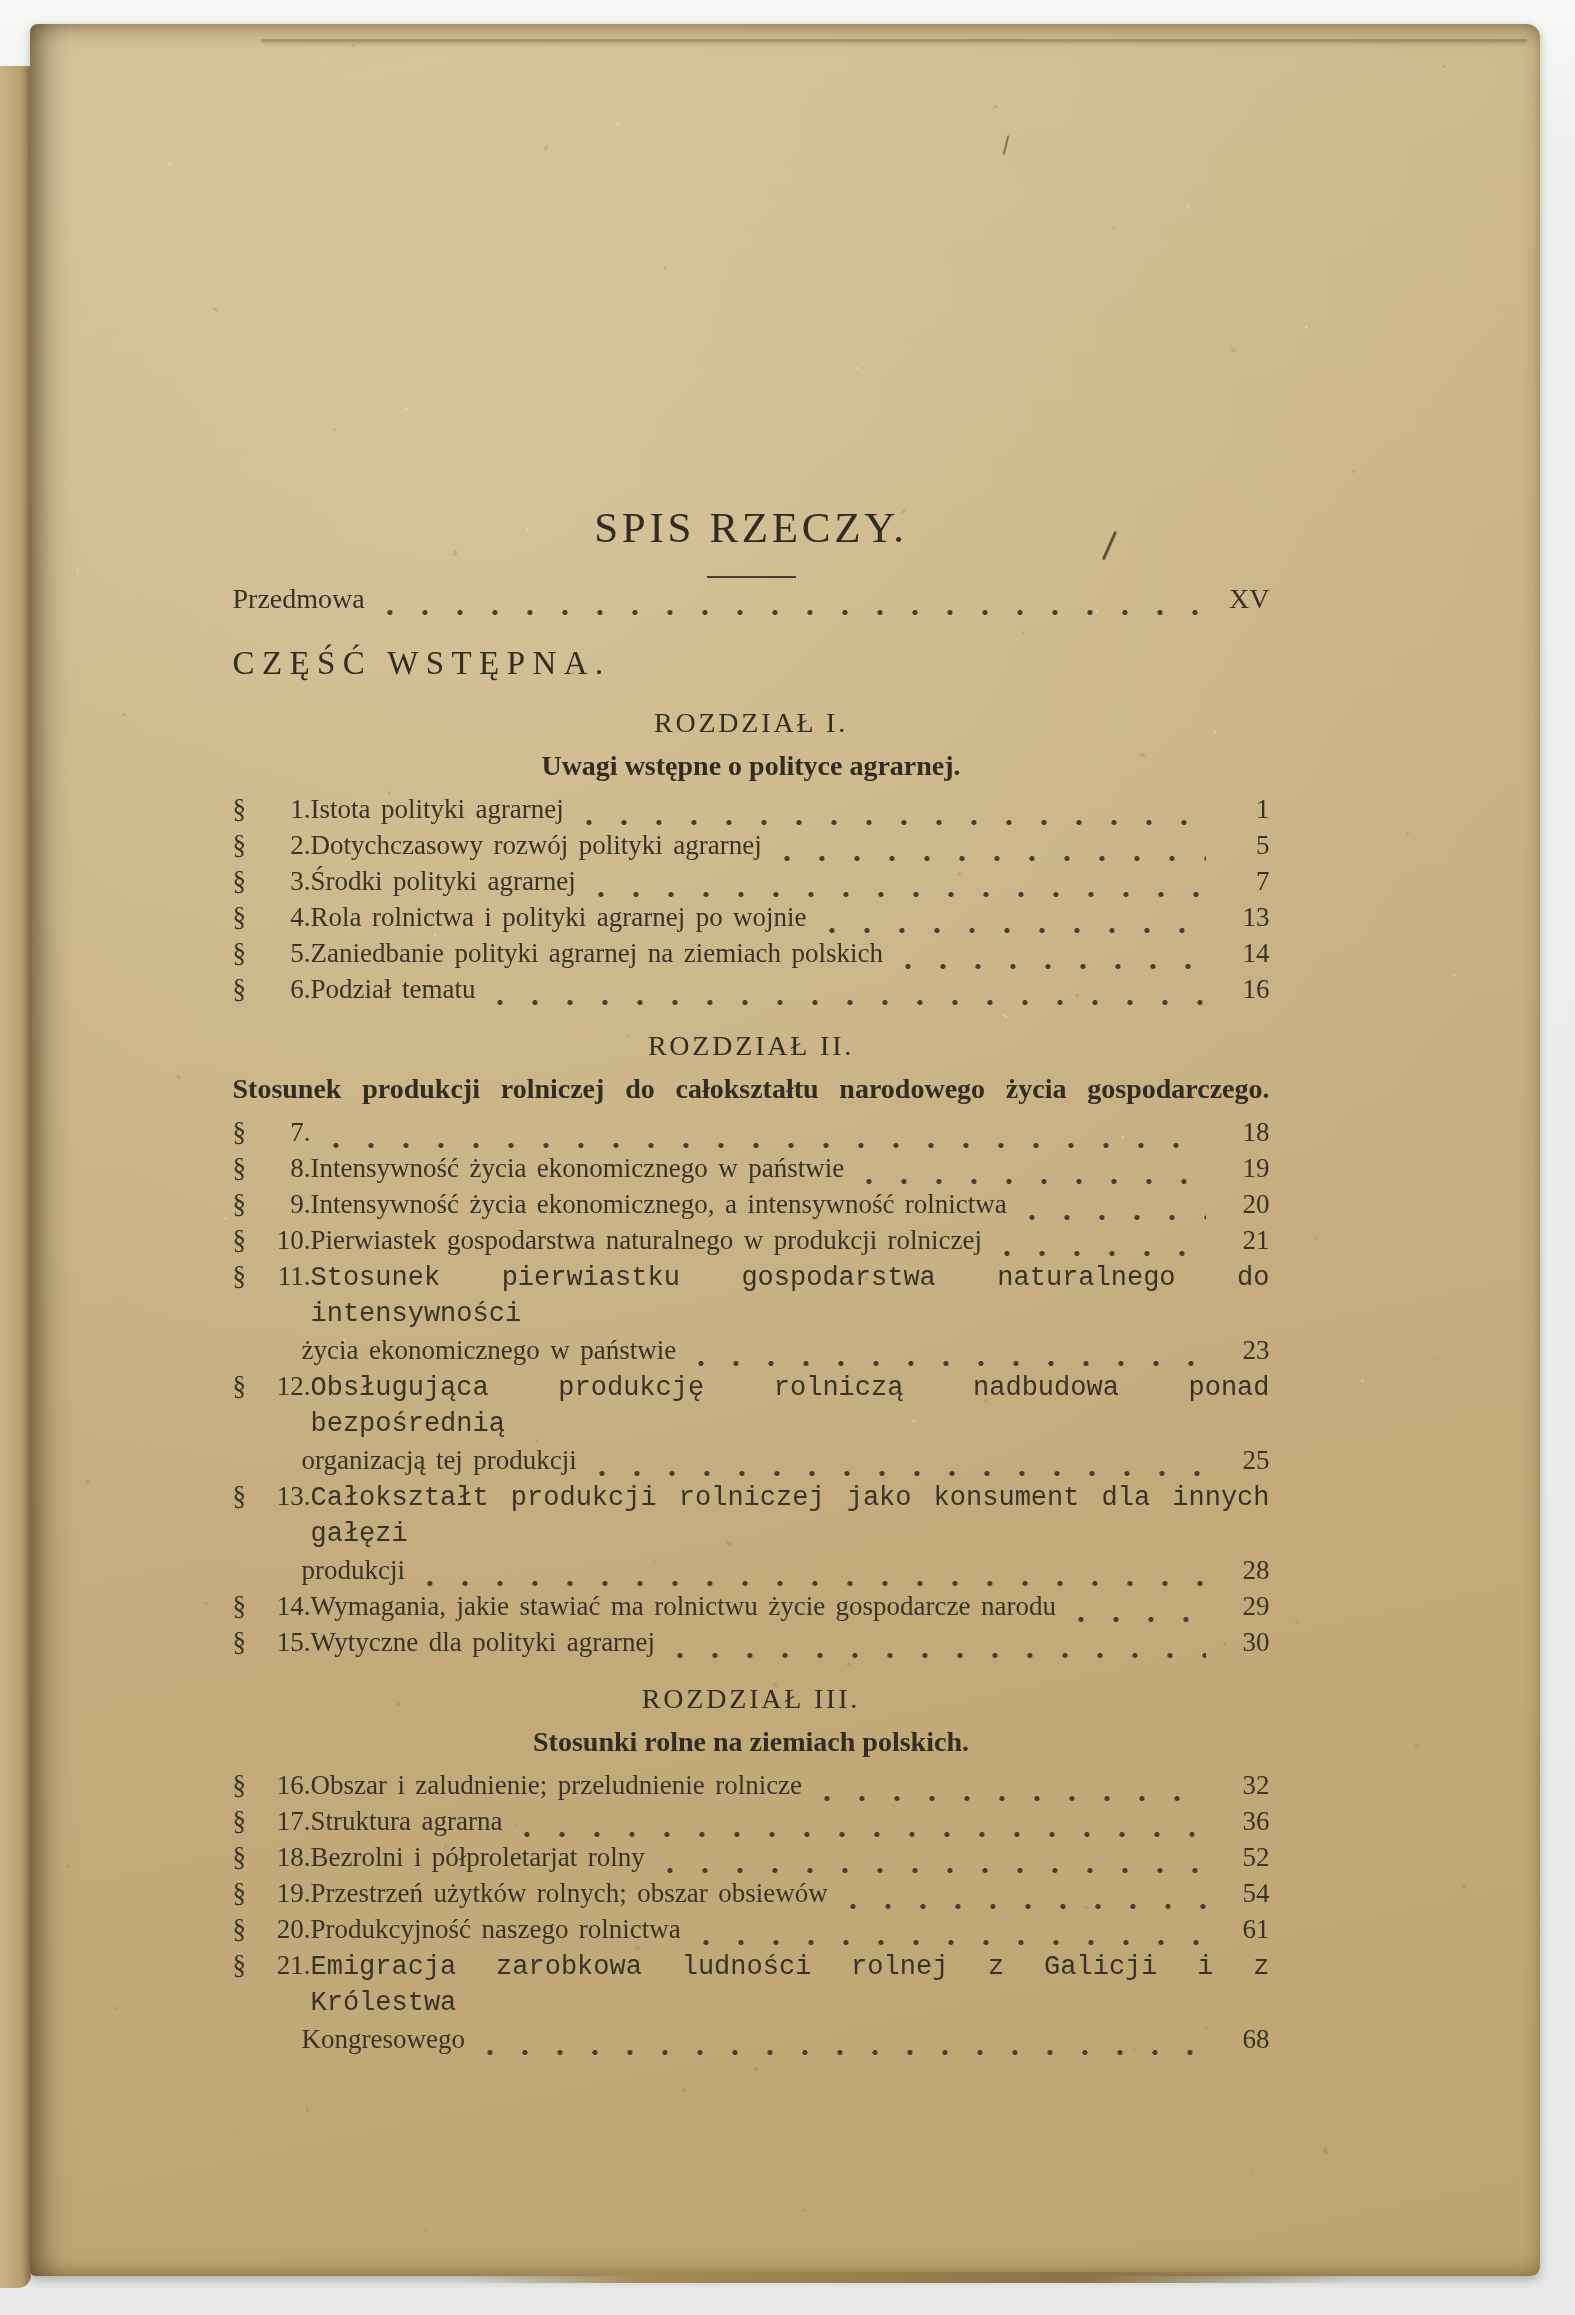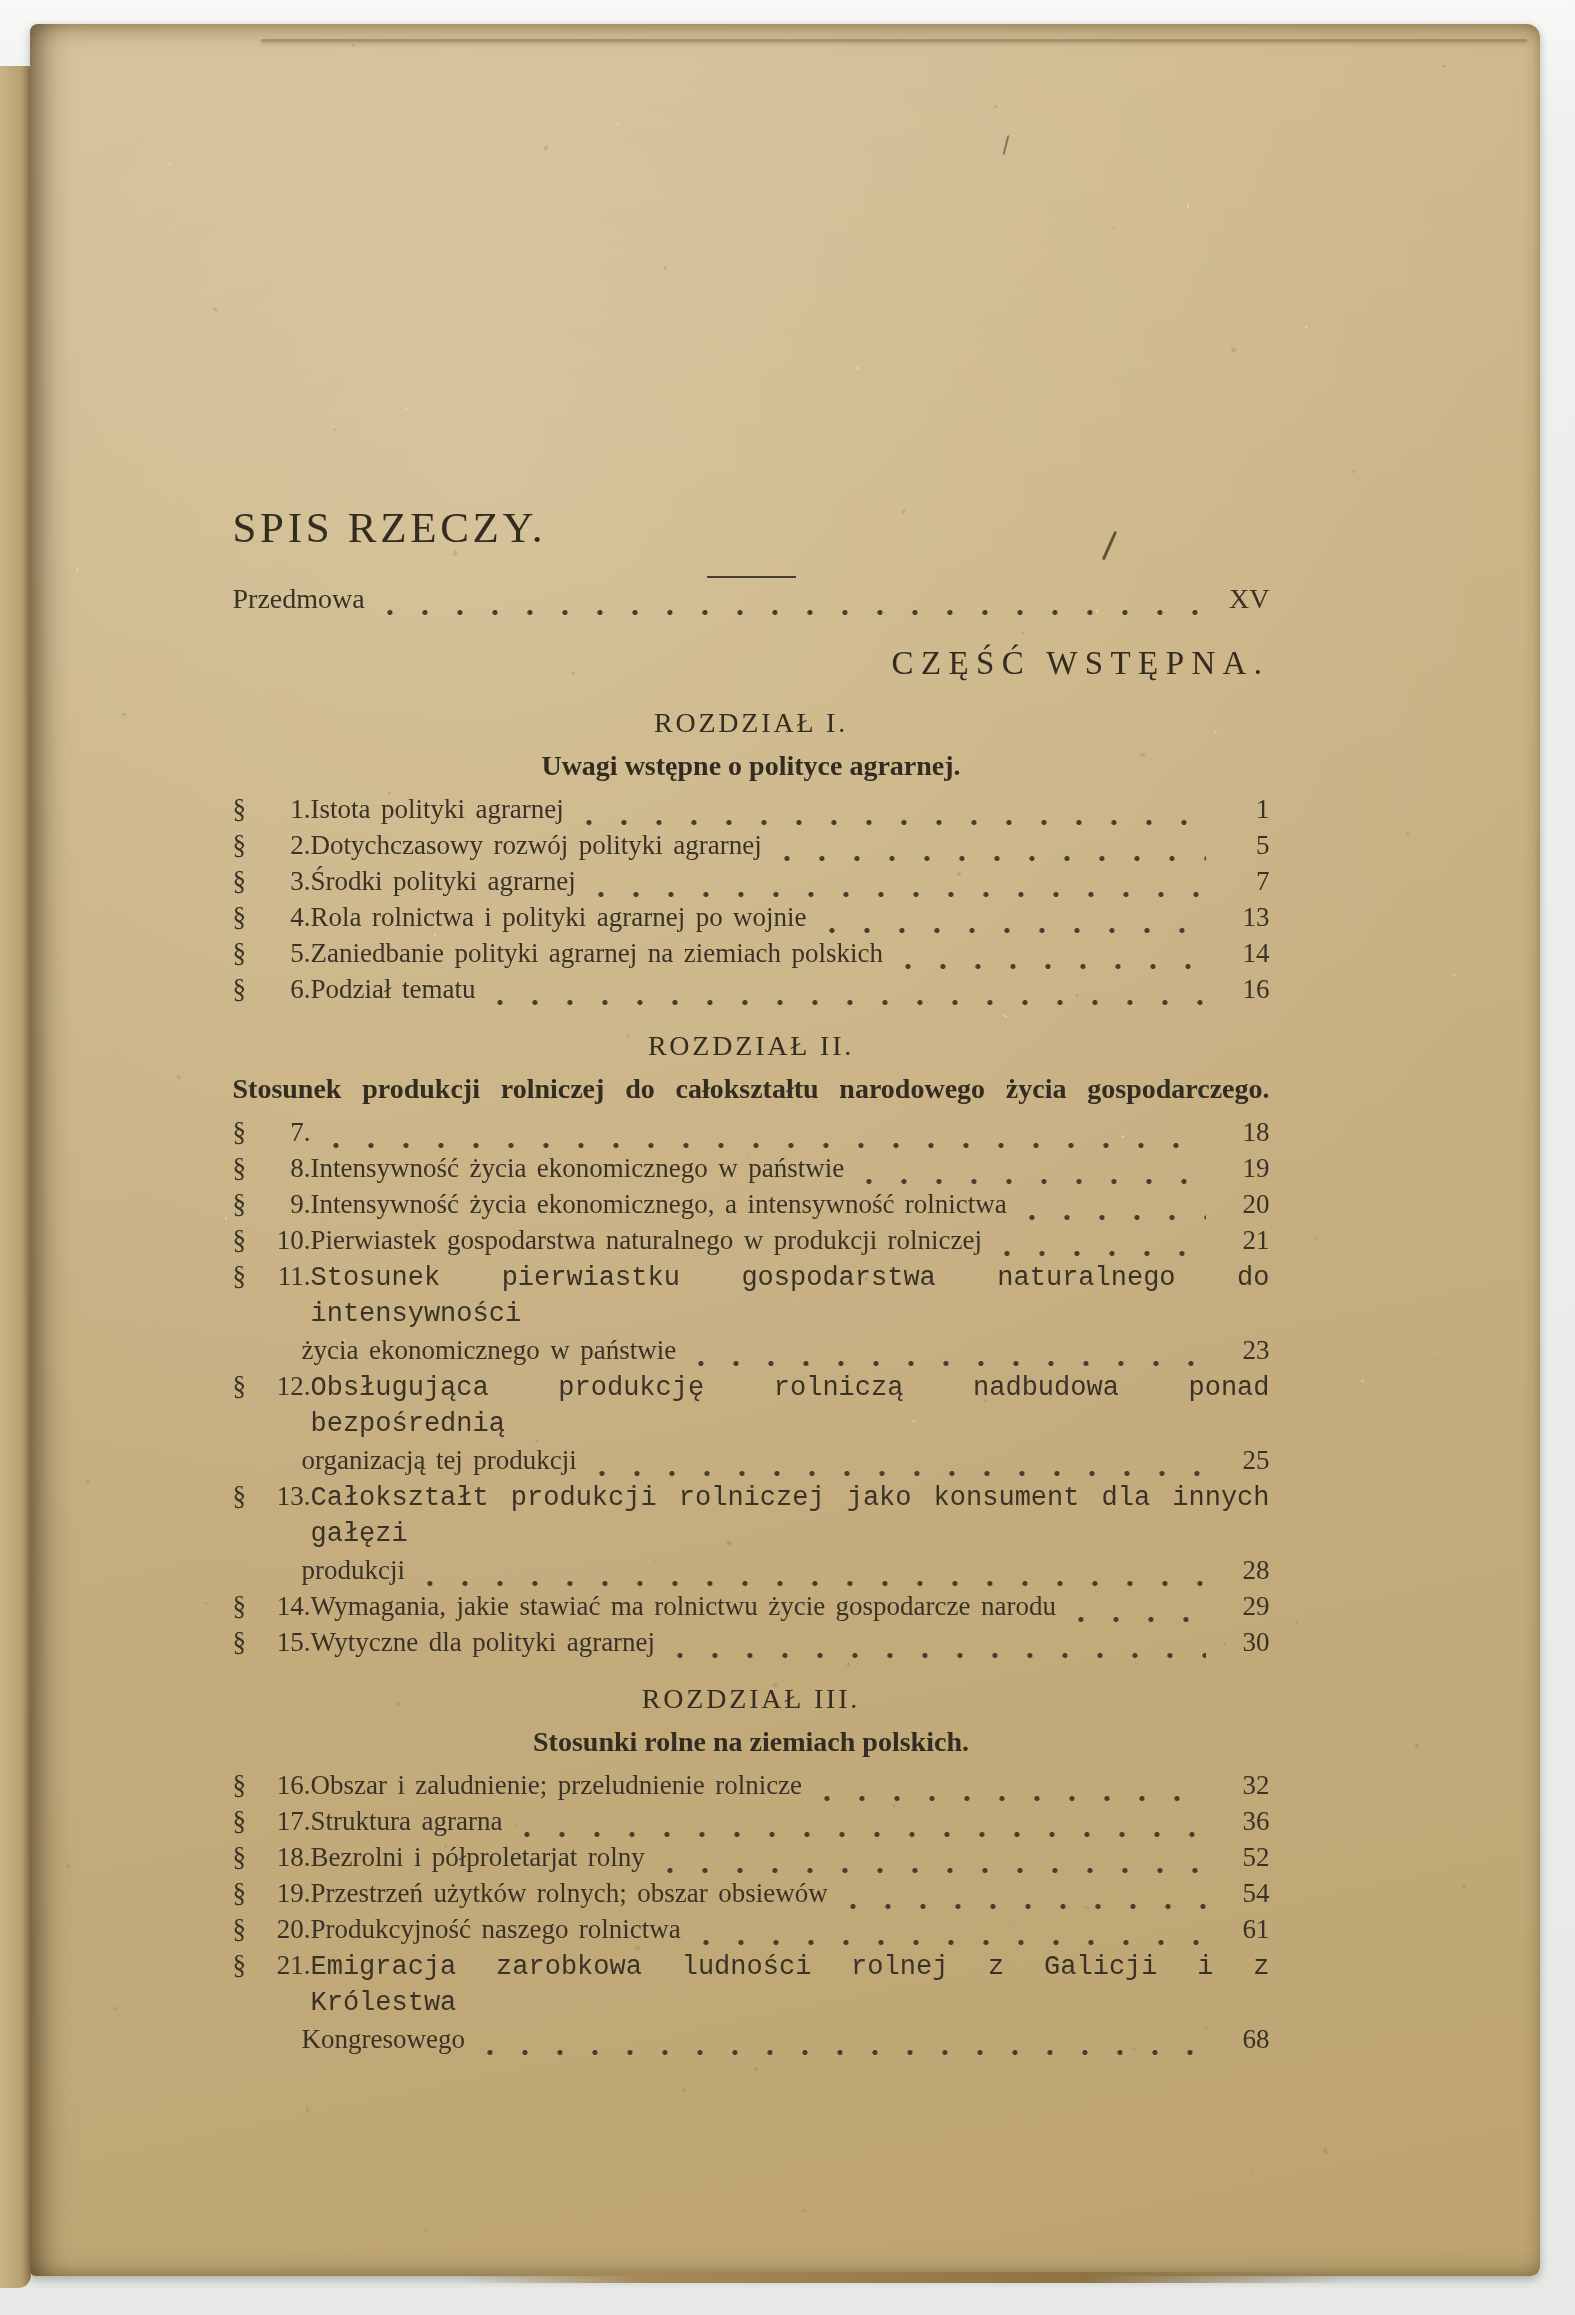--- a/index.html
+++ b/index.html
@@ -50,40 +50,40 @@
     background:rgba(70,58,36,0.55);transform:rotate(14deg);border-radius:1.8px;
   }
   .texture{position:absolute;inset:0;pointer-events:none;}
   .speck{position:absolute;border-radius:50%;}
 
   
   .content{
     position:absolute;left:203px;top:480px;width:1037px;
   }
   .title{
-    margin:0;text-align:left;font-size:43px;line-height:48px;font-weight:normal;
+    margin:0;text-align:center;font-size:43px;line-height:48px;font-weight:normal;
     letter-spacing:3.7px;color:#332c21;
   }
   .rule{
     width:89px;border:0;border-top:2.8px solid #493f2e;margin:24px auto 0;
   }
   .str-label{
     text-align:right;font-size:24px;line-height:26px;margin-top:-7.4px;color:#3c3427;
   }
   .row{display:flex;align-items:baseline;font-size:28px;line-height:37px;}
   .preface-row{margin-top:1.8px;}
   .dots{
     flex:1;height:11px;margin:0 9.2px 0 13px;align-self:flex-end;
     background-image:radial-gradient(circle at 4.6px 6.5px,#463d2d 2.2px,rgba(0,0,0,0) 2.8px);
     background-size:35px 11px;background-repeat:repeat-x;background-position:7.4px bottom;
   }
   .pg{min-width:54px;text-align:right;white-space:nowrap;}
 
   .part-title{
-    margin:26px 0 0;text-align:right;font-size:33px;line-height:41px;font-weight:normal;
+    margin:26px 0 0;text-align:left;font-size:33px;line-height:41px;font-weight:normal;
     letter-spacing:7.4px;color:#332c21;
   }
   .chapter-heading{
     margin:20px 0 0;text-align:center;font-size:28px;line-height:37px;font-weight:normal;
     letter-spacing:2.8px;color:#342d22;
   }
   .chapter-subtitle{
     margin:6.5px 0 0;text-align:center;font-size:28px;line-height:37px;font-weight:bold;
     color:#332c21;
   }

